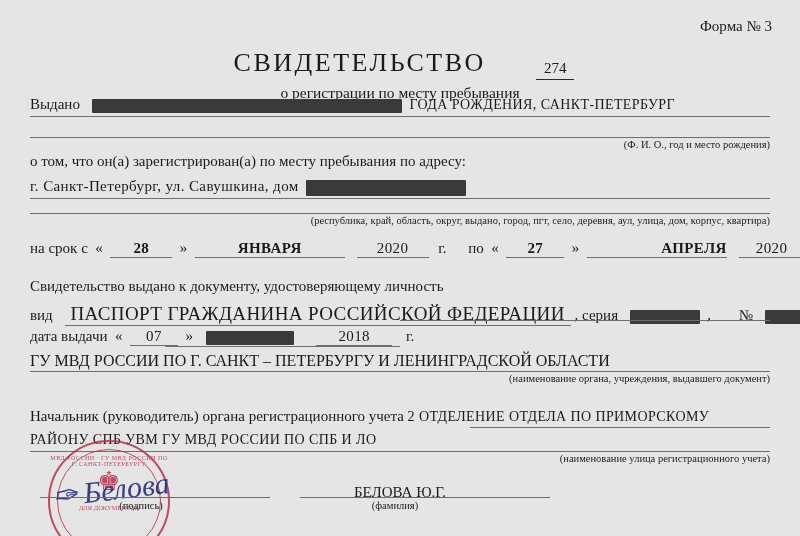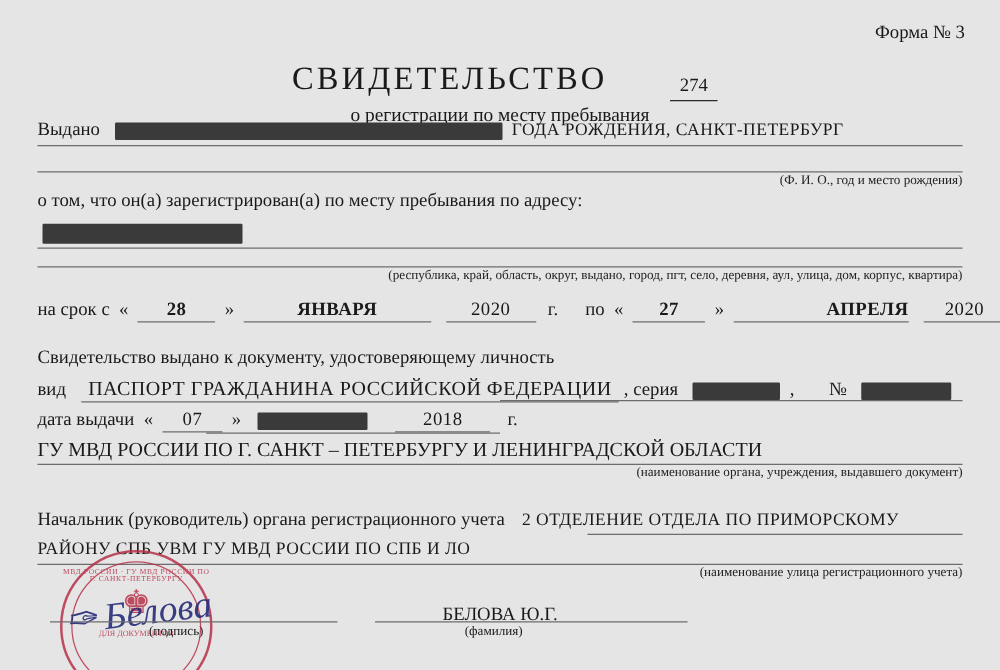--- a/index.html
+++ b/index.html
@@ -185,20 +185,21 @@
     <span class="redaction" style="width:310px; margin-left:8px;"></span>
     <span class="val" style="margin-left:4px; font-size:14px;">ГОДА РОЖДЕНИЯ, САНКТ-ПЕТЕРБУРГ</span>
   </div>
   <div class="rule" style="top:116px;"></div>
   <div class="rule" style="top:137px;"></div>
   <div class="row small-label" style="top:139px;">(Ф. И. О., год и место рождения)</div>
 
   <div class="row" style="top:153px;">о том, что он(а) зарегистрирован(а) по месту пребывания по адресу:</div>
 
   <div class="row" style="top:178px;">
+    <span class="val">г. Санкт-Петербург, ул. Савушкина, дом</span>
     <span class="redaction" style="width:160px; margin-left:4px; height:16px;"></span>
   </div>
   <div class="rule" style="top:198px;"></div>
   <div class="rule" style="top:213px;"></div>
   <div class="row small-label" style="top:215px;">(республика, край, область, округ, выдано, город, пгт, село, деревня, аул, улица, дом, корпус, квартира)</div>
 
   <div class="row" style="top:240px;">
     <span>на срок с</span>
     <span class="quote">&nbsp;«&nbsp;</span>
     <span class="under val" style="width:62px; font-weight:bold;">28</span>
@@ -212,21 +213,21 @@
     <span class="quote">&nbsp;»&nbsp;</span>
     <span class="under val" style="width:140px; font-weight:bold;text-align:right;">АПРЕЛЯ</span>
     <span class="under val" style="width:66px; margin-left:8px;">2020</span>
     
   </div>
 
   <div class="row" style="top:278px;">Свидетельство выдано к документу, удостоверяющему личность</div>
 
   <div class="row" style="top:303px;">
     <span>вид</span>
-    <span class="under val" style="margin-left:8px; font-size:16px; padding:0 6px;">ПАСПОРТ ГРАЖДАНИНА РОССИЙСКОЙ ФЕДЕРАЦИИ</span>
+    <span class="under val" style="margin-left:8px; font-size:19px; padding:0 6px;">ПАСПОРТ ГРАЖДАНИНА РОССИЙСКОЙ ФЕДЕРАЦИИ</span>
     <span>, серия</span>
     <span class="redaction" style="width:70px; margin-left:8px;"></span>
     <span>&nbsp;,</span>
     <span style="margin-left:24px;">№</span>
     <span class="redaction" style="width:72px; margin-left:8px;"></span>
   </div>
   <div class="rule" style="top:320px; left:400px; right:30px;"></div>
 
   <div class="row" style="top:328px;">
     <span>дата выдачи</span>
@@ -238,21 +239,21 @@
     <span style="margin-left:10px;">г.</span>
   </div>
   <div class="rule" style="top:346px; left:165px; right:400px;"></div>
 
   <div class="row" style="top:352px; font-size:16px;">ГУ  МВД  РОССИИ  ПО  Г. САНКТ – ПЕТЕРБУРГУ  И  ЛЕНИНГРАДСКОЙ ОБЛАСТИ</div>
   <div class="rule" style="top:371px;"></div>
   <div class="row small-label" style="top:373px;">(наименование органа, учреждения, выдавшего документ)</div>
 
   <div class="row" style="top:408px;">
     <span>Начальник (руководитель) органа регистрационного учета</span>
-    <span class="val" style="margin-left:10px; font-size:14px;">2 ОТДЕЛЕНИЕ ОТДЕЛА  ПО ПРИМОРСКОМУ</span>
+    <span class="val" style="font-size:14px;">2 ОТДЕЛЕНИЕ ОТДЕЛА  ПО ПРИМОРСКОМУ</span>
   </div>
   <div class="rule" style="top:427px; left:470px; right:30px;"></div>
 
   <div class="row val" style="top:432px; font-size:14px;">РАЙОНУ СПБ УВМ  ГУ  МВД  РОССИИ  ПО  СПБ  И  ЛО</div>
   <div class="rule" style="top:451px;"></div>
   <div class="row small-label" style="top:453px;">(наименование улица регистрационного учета)</div>
 
   <div class="stamp">
     <div class="stamp-text-top">МВД РОССИИ · ГУ МВД РОССИИ ПО Г. САНКТ-ПЕТЕРБУРГУ</div>
     <div class="stamp-emblem">♚</div>

